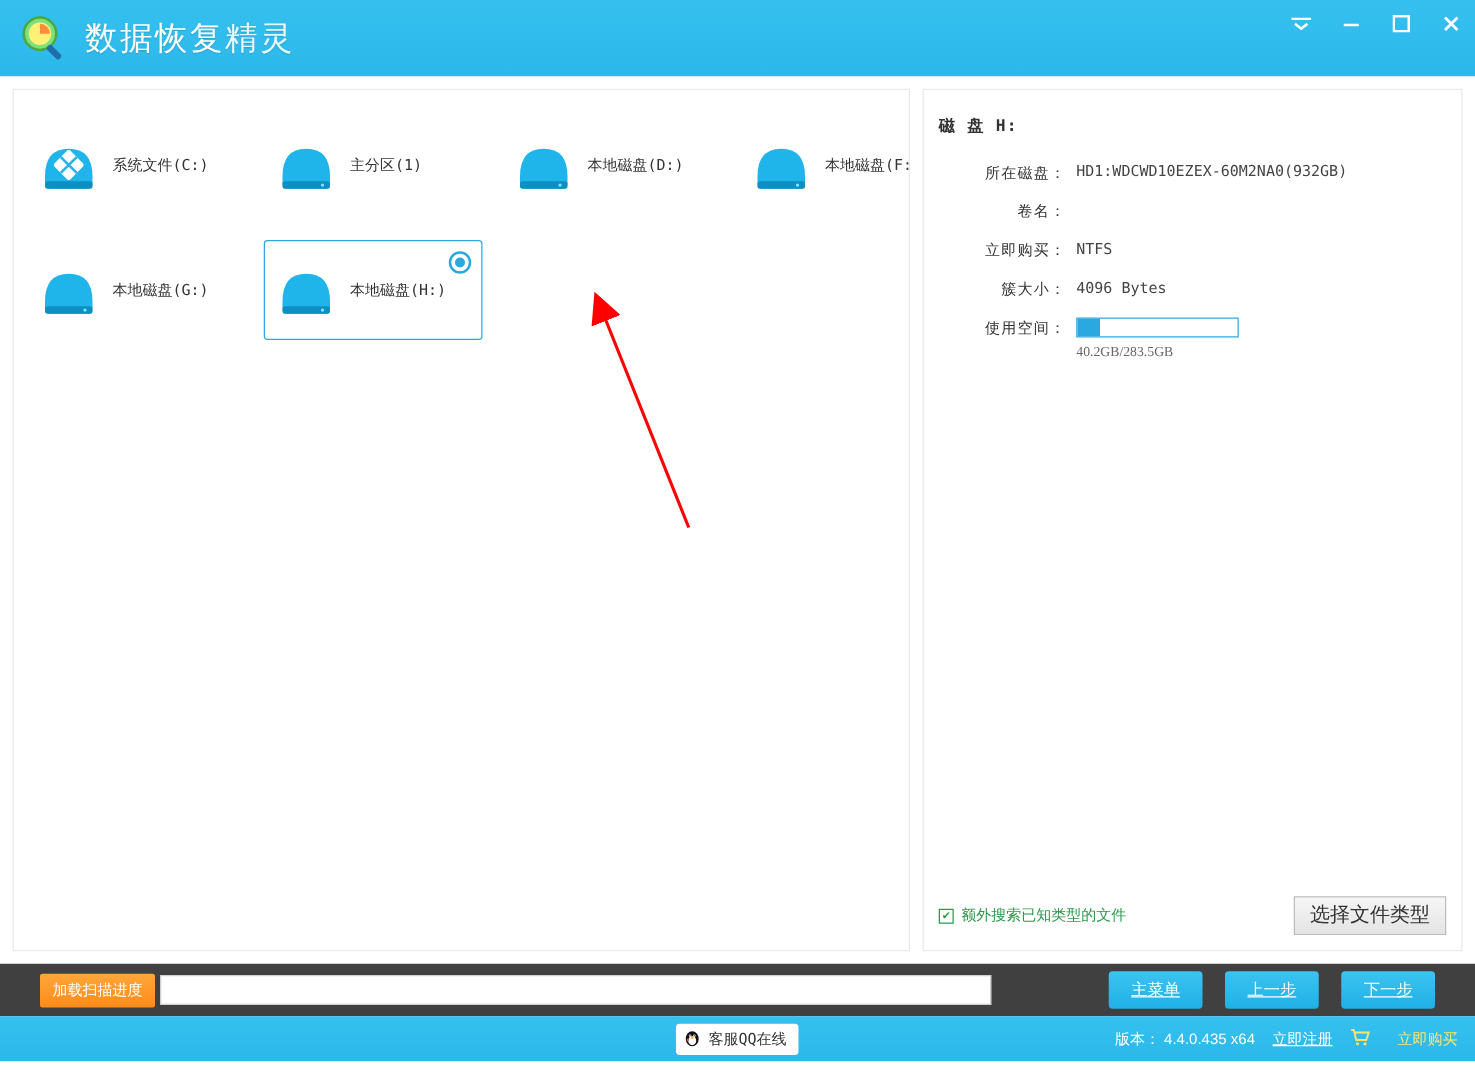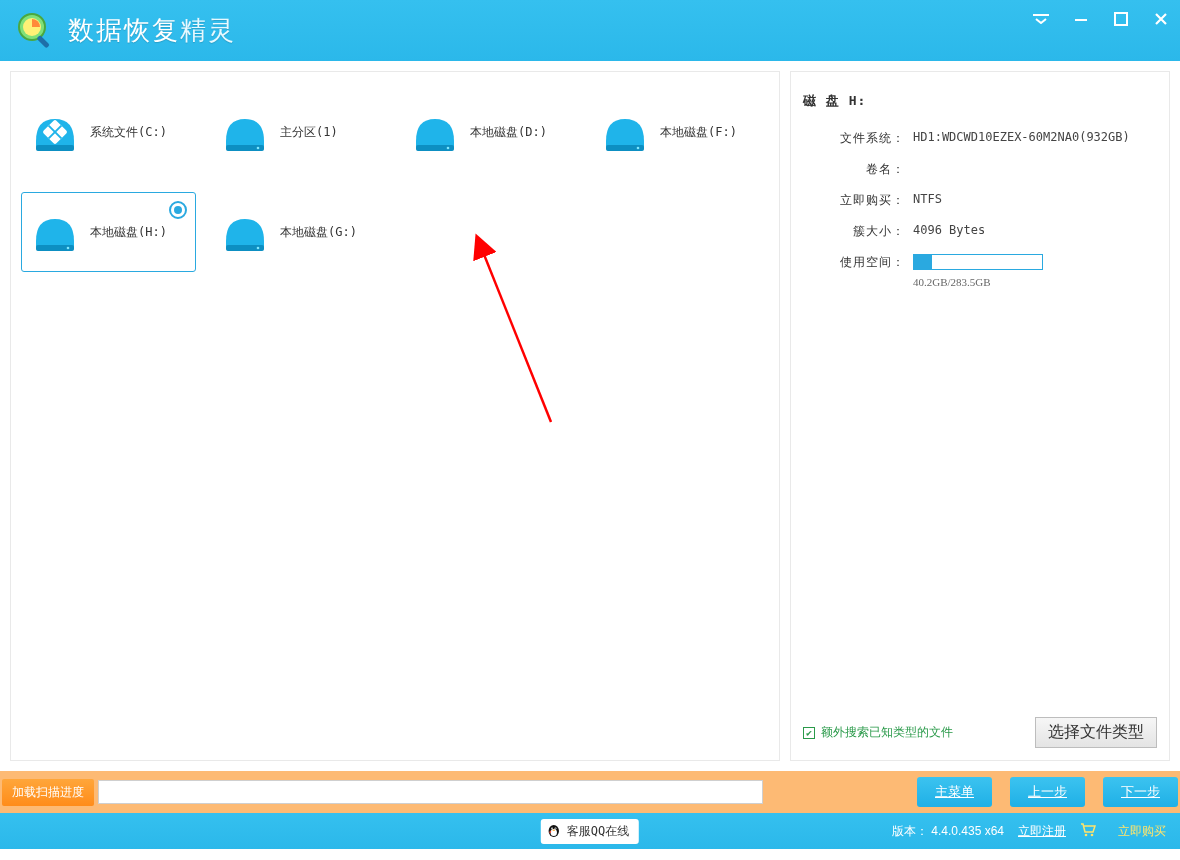--- a/index.html
+++ b/index.html
@@ -108,21 +108,21 @@
 }
 .drive-label {
   font-size: 12px;
   font-family: "SimSun", monospace;
   color: #333;
   white-space: nowrap;
 }
 
 
 .info-panel {
-  width: 380px;
+  width: 432px;
   border: 1px solid #e9e9e9;
   padding: 20px 12px 12px 12px;
   display: flex;
   flex-direction: column;
   font-family: "SimSun", monospace;
 }
 .info-title {
   font-size: 13px;
   font-weight: bold;
   color: #333;
@@ -194,23 +194,23 @@
   padding: 4px 12px;
   font-size: 16px;
   cursor: pointer;
   color: #333;
   font-family: Liberation Sans, sans-serif;
 }
 
 
 .bottom-bar {
   height: 42px;
-  background: #fdba74;
+  background: #404040;
   border-top: 0;
-  padding: 0 2px;
+  padding: 0 32px;
   display: flex;
   align-items: center;
   gap: 0;
 }
 .btn-orange {
   background: linear-gradient(180deg,#ffa63a,#ff8c1a);
   color: #fff;
   border: 0;
   padding: 5px 10px;
   font-size: 12px;
@@ -360,53 +360,53 @@
           <div class="drive-label">本地磁盘(D:)</div>
         </div>
         <div class="drive-item">
           <div class="drive-icon"><svg viewBox="0 0 50 50">
               <path d="M6 34 Q6 12 25 12 Q44 12 44 34 L44 40 Q44 44 40 44 L10 44 Q6 44 6 40 Z" fill="#1fb4ea"></path>
               <rect x="6" y="38" width="38" height="6" rx="2" fill="#0d8fc2"></rect>
               <circle cx="38" cy="41" r="1.3" fill="#7fe8ff"></circle>
             </svg></div>
           <div class="drive-label">本地磁盘(F:)</div>
         </div>
+        <div class="drive-item">
+          <div class="drive-icon"><svg viewBox="0 0 50 50">
+              <path d="M6 34 Q6 12 25 12 Q44 12 44 34 L44 40 Q44 44 40 44 L10 44 Q6 44 6 40 Z" fill="#1fb4ea"></path>
+              <rect x="6" y="38" width="38" height="6" rx="2" fill="#0d8fc2"></rect>
+              <circle cx="38" cy="41" r="1.3" fill="#7fe8ff"></circle>
+            </svg></div>
+          <div class="drive-label">本地磁盘(G:)</div>
+        </div>
         <div class="drive-item selected">
           <div class="drive-icon"><svg viewBox="0 0 50 50">
               <path d="M6 34 Q6 12 25 12 Q44 12 44 34 L44 40 Q44 44 40 44 L10 44 Q6 44 6 40 Z" fill="#1fb4ea"></path>
               <rect x="6" y="38" width="38" height="6" rx="2" fill="#0d8fc2"></rect>
               <circle cx="38" cy="41" r="1.3" fill="#7fe8ff"></circle>
             </svg></div>
           <div class="drive-label">本地磁盘(H:)</div>
-        </div>
-        <div class="drive-item">
-          <div class="drive-icon"><svg viewBox="0 0 50 50">
-              <path d="M6 34 Q6 12 25 12 Q44 12 44 34 L44 40 Q44 44 40 44 L10 44 Q6 44 6 40 Z" fill="#1fb4ea"></path>
-              <rect x="6" y="38" width="38" height="6" rx="2" fill="#0d8fc2"></rect>
-              <circle cx="38" cy="41" r="1.3" fill="#7fe8ff"></circle>
-            </svg></div>
-          <div class="drive-label">本地磁盘(G:)</div>
         </div>
       </div>
 
     <svg class="red-arrow" style="left:460px; top:160px;" width="100" height="200">
       <defs>
         <marker id="ah" markerWidth="10" markerHeight="10" refX="2" refY="5" orient="auto">
           <path d="M0 0 L10 5 L0 10 Z" fill="#ff0000"></path>
         </marker>
       </defs>
       <line x1="80" y1="190" x2="12" y2="20" stroke="#ff0000" stroke-width="2.5" marker-end="url(#ah)"></line>
     </svg>
   </div>
 
   <div class="info-panel">
     <div class="info-title">磁 盘 H:</div>
     <div class="info-rows">
       <div class="info-row">
-        <div class="info-label">文件系统：</div>
+        <div class="info-label">所在磁盘：</div>
         <div class="info-value">HD1:WDCWD10EZEX-60M2NA0(932GB)</div>
       </div>
       <div class="info-row">
         <div class="info-label">卷名：</div>
         <div class="info-value"></div>
       </div>
       <div class="info-row">
         <div class="info-label">立即购买：</div>
         <div class="info-value">NTFS</div>
       </div>

